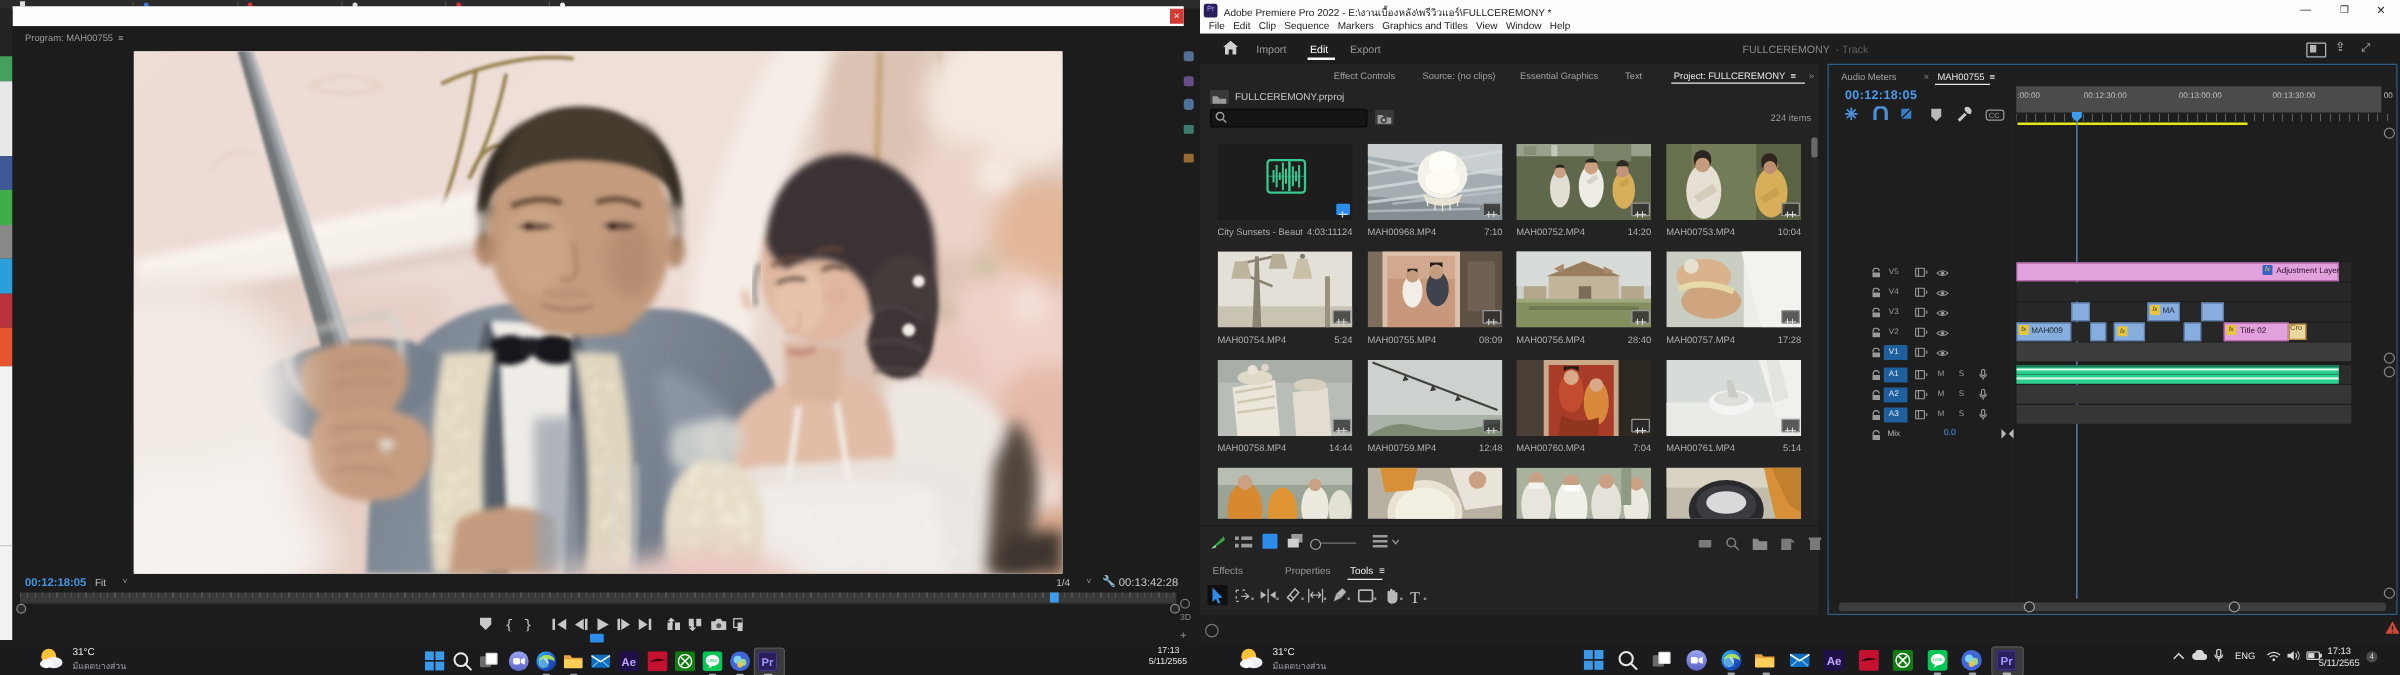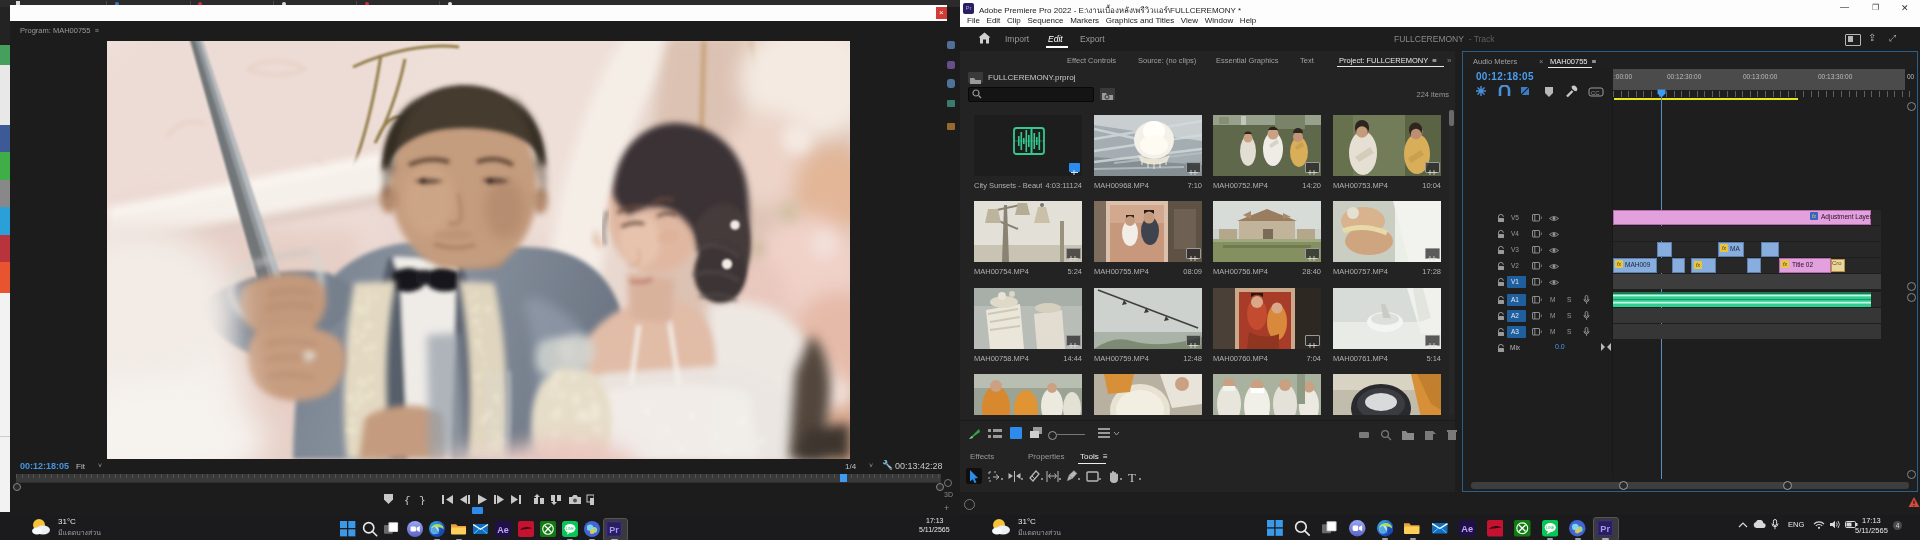--- a/index.html
+++ b/index.html
@@ -501,21 +501,21 @@
   <div class="abs txt" style="left:880px;top:2px;font-size:9px;color:#333;">—</div>
   <div class="abs txt" style="left:912px;top:3px;font-size:8px;color:#333;">❐</div>
   <div class="abs txt" style="left:941px;top:3px;font-size:9px;color:#333;">✕</div>
   <div class="abs txt" style="left:7px;top:16px;font-size:8px;color:#1a1a1a;">File&nbsp;&nbsp;&nbsp;Edit&nbsp;&nbsp;&nbsp;Clip&nbsp;&nbsp;&nbsp;Sequence&nbsp;&nbsp;&nbsp;Markers&nbsp;&nbsp;&nbsp;Graphics and Titles&nbsp;&nbsp;&nbsp;View&nbsp;&nbsp;&nbsp;Window&nbsp;&nbsp;&nbsp;Help</div>
 
   <div class="abs" style="left:0;top:27px;width:960px;height:24px;background:#1d1d1d;"></div>
   <svg class="abs" style="left:18px;top:32px;" width="13" height="12">
         <path d="M6.5 0.5 L12.5 5.5 L11 5.5 L11 11.5 L8 11.5 L8 7.5 L5 7.5 L5 11.5 L2 11.5 L2 5.5 L0.5 5.5 Z" fill="#d0d0d0"></path>
       </svg>
   <div class="abs txt" style="left:45px;top:34px;font-size:8.5px;color:#999;">Import</div>
-  <div class="abs txt" style="left:88px;top:34px;font-size:8.5px;color:#fff;font-style:italic;">Edit</div>
+  <div class="abs txt" style="left:88px;top:34px;font-size:8.5px;color:#fff;">Edit</div>
   <div class="abs" style="left:86px;top:46px;width:22px;height:2px;background:#fff;"></div>
   <div class="abs txt" style="left:120px;top:34px;font-size:8.5px;color:#999;">Export</div>
   <div class="abs txt" style="left:434px;top:34px;font-size:8.5px;color:#8a8a8a;">FULLCEREMONY&nbsp;&nbsp;<span style="color:#5f5f5f">- Track</span></div>
   <div class="abs" style="left:885px;top:34px;width:14px;height:10px;border:1px solid #b5b5b5;border-radius:1px;"></div>
   <div class="abs" style="left:888px;top:36px;width:5px;height:6px;background:#b5b5b5;"></div>
   <div class="abs txt" style="left:908px;top:32px;font-size:10px;color:#b5b5b5;">⇪</div>
   <div class="abs txt" style="left:929px;top:33px;font-size:9px;color:#b5b5b5;">⤢</div>
 
   <div class="abs" style="left:0;top:51px;width:495px;height:18px;background:#232323;"></div>
   <div class="abs txt" style="left:0px;top:56px;font-size:7.5px;color:#a0a0a0;margin-top:14px;">o Track Mixer: MAH00755</div>

